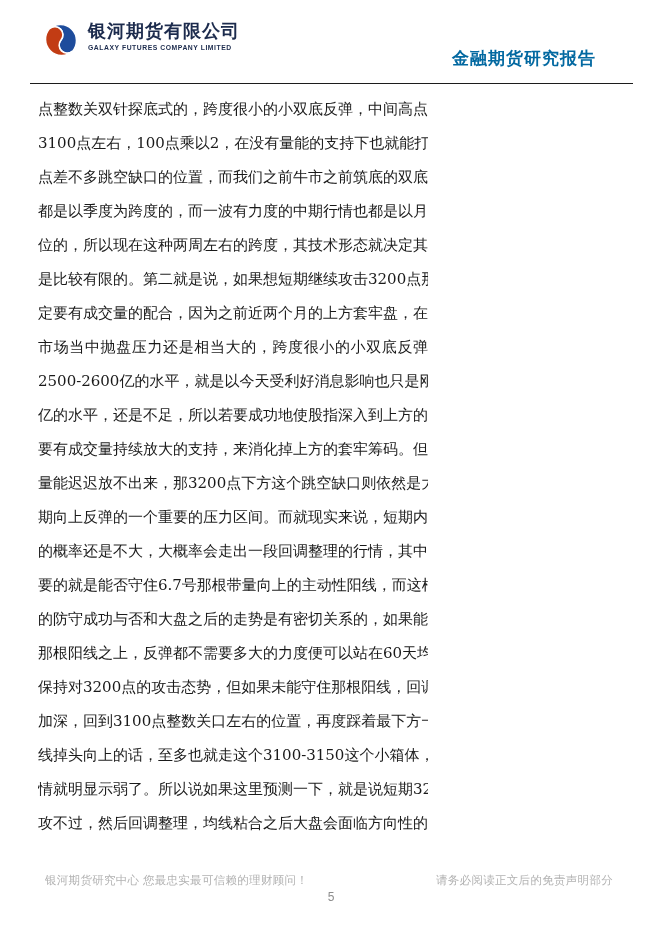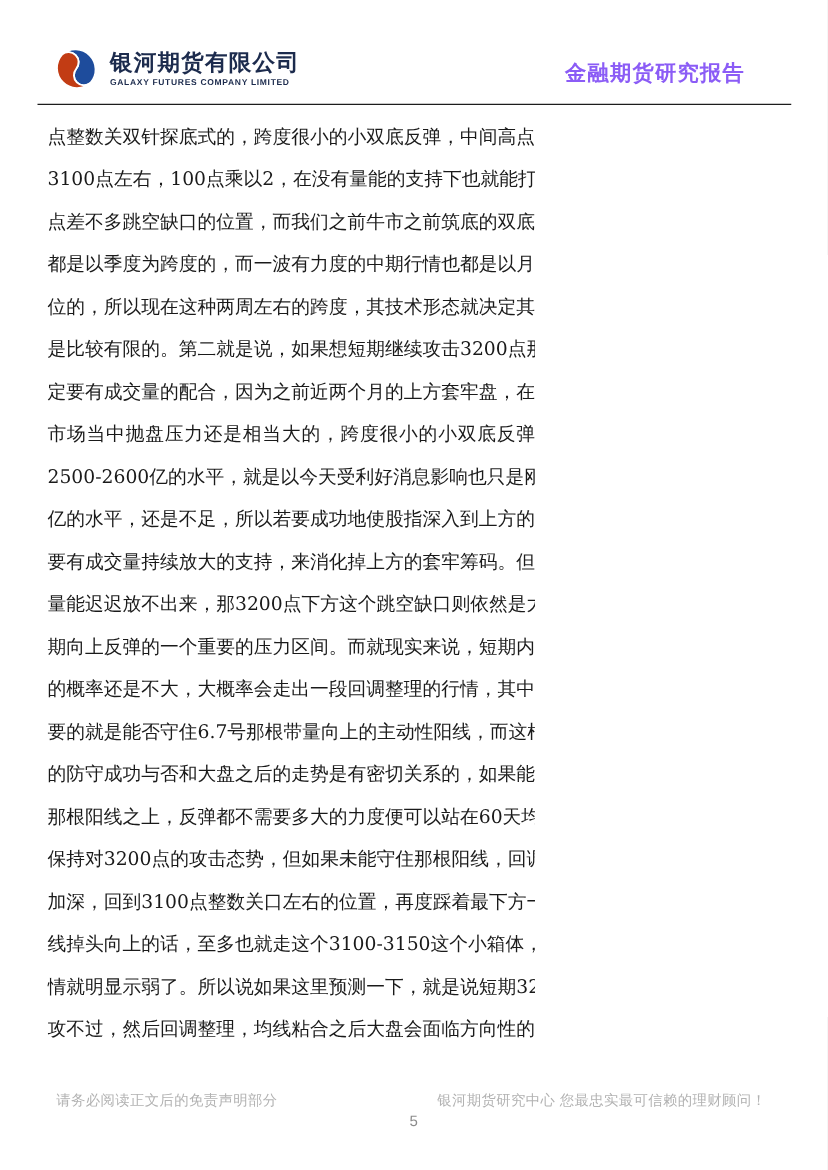--- a/index.html
+++ b/index.html
@@ -10,24 +10,24 @@
     height: 936px;
     margin: 0 auto;
     background: #ffffff;
     font-family: "Liberation Sans", sans-serif;
     overflow: hidden;
   }
 
   
   .header-logo {
     position: absolute;
-    top: 36px;
+    top: 21px;
     left: 42px;
     display: flex;
-    align-items: center;
+    align-items: flex-start;
   }
   .logo-mark { width: 38px; height: 38px; flex: 0 0 auto; }
   .logo-text { margin-left: 8px; display: flex; flex-direction: column; }
   .company-cn {
     font-size: 18px;
     font-weight: bold;
     letter-spacing: 1px;
     color: #1c2b4d;
     line-height: 1.15;
     white-space: nowrap;
@@ -40,21 +40,21 @@
     margin-top: 2px;
     white-space: nowrap;
   }
   .report-type {
     position: absolute;
     top: 47px;
     right: 66px;
     font-size: 17px;
     font-weight: bold;
     letter-spacing: 1px;
-    color: #8b5cf6;
+    color: #0369a1;
     white-space: nowrap;
   }
   .header-divider {
     position: absolute;
     top: 83px;
     left: 30px;
     width: 603px;
     height: 0;
     border-top: 1.6px solid #1c1c1c;
   }
@@ -139,18 +139,18 @@
       <div class="body-line">的防守成功与否和大盘之后的走势是有密切关系的，如果能站在</div>
       <div class="body-line">那根阳线之上，反弹都不需要多大的力度便可以站在60天均线，</div>
       <div class="body-line">保持对3200点的攻击态势，但如果未能守住那根阳线，回调力度</div>
       <div class="body-line">加深，回到3100点整数关口左右的位置，再度踩着最下方一根均</div>
       <div class="body-line">线掉头向上的话，至多也就走这个3100-3150这个小箱体，那样行</div>
       <div class="body-line">情就明显示弱了。所以说如果这里预测一下，就是说短期3200点</div>
       <div class="body-line">攻不过，然后回调整理，均线粘合之后大盘会面临方向性的选择，</div>
     </div>
 
   <div class="footer-row">
+    <span>银河期货研究中心  您最忠实最可信赖的理财顾问！</span>
     <span>请务必阅读正文后的免责声明部分</span>
-    <span>银河期货研究中心  您最忠实最可信赖的理财顾问！</span>
   </div>
   <div class="page-number">5</div>
 
 </div>
 
 </body></html>

